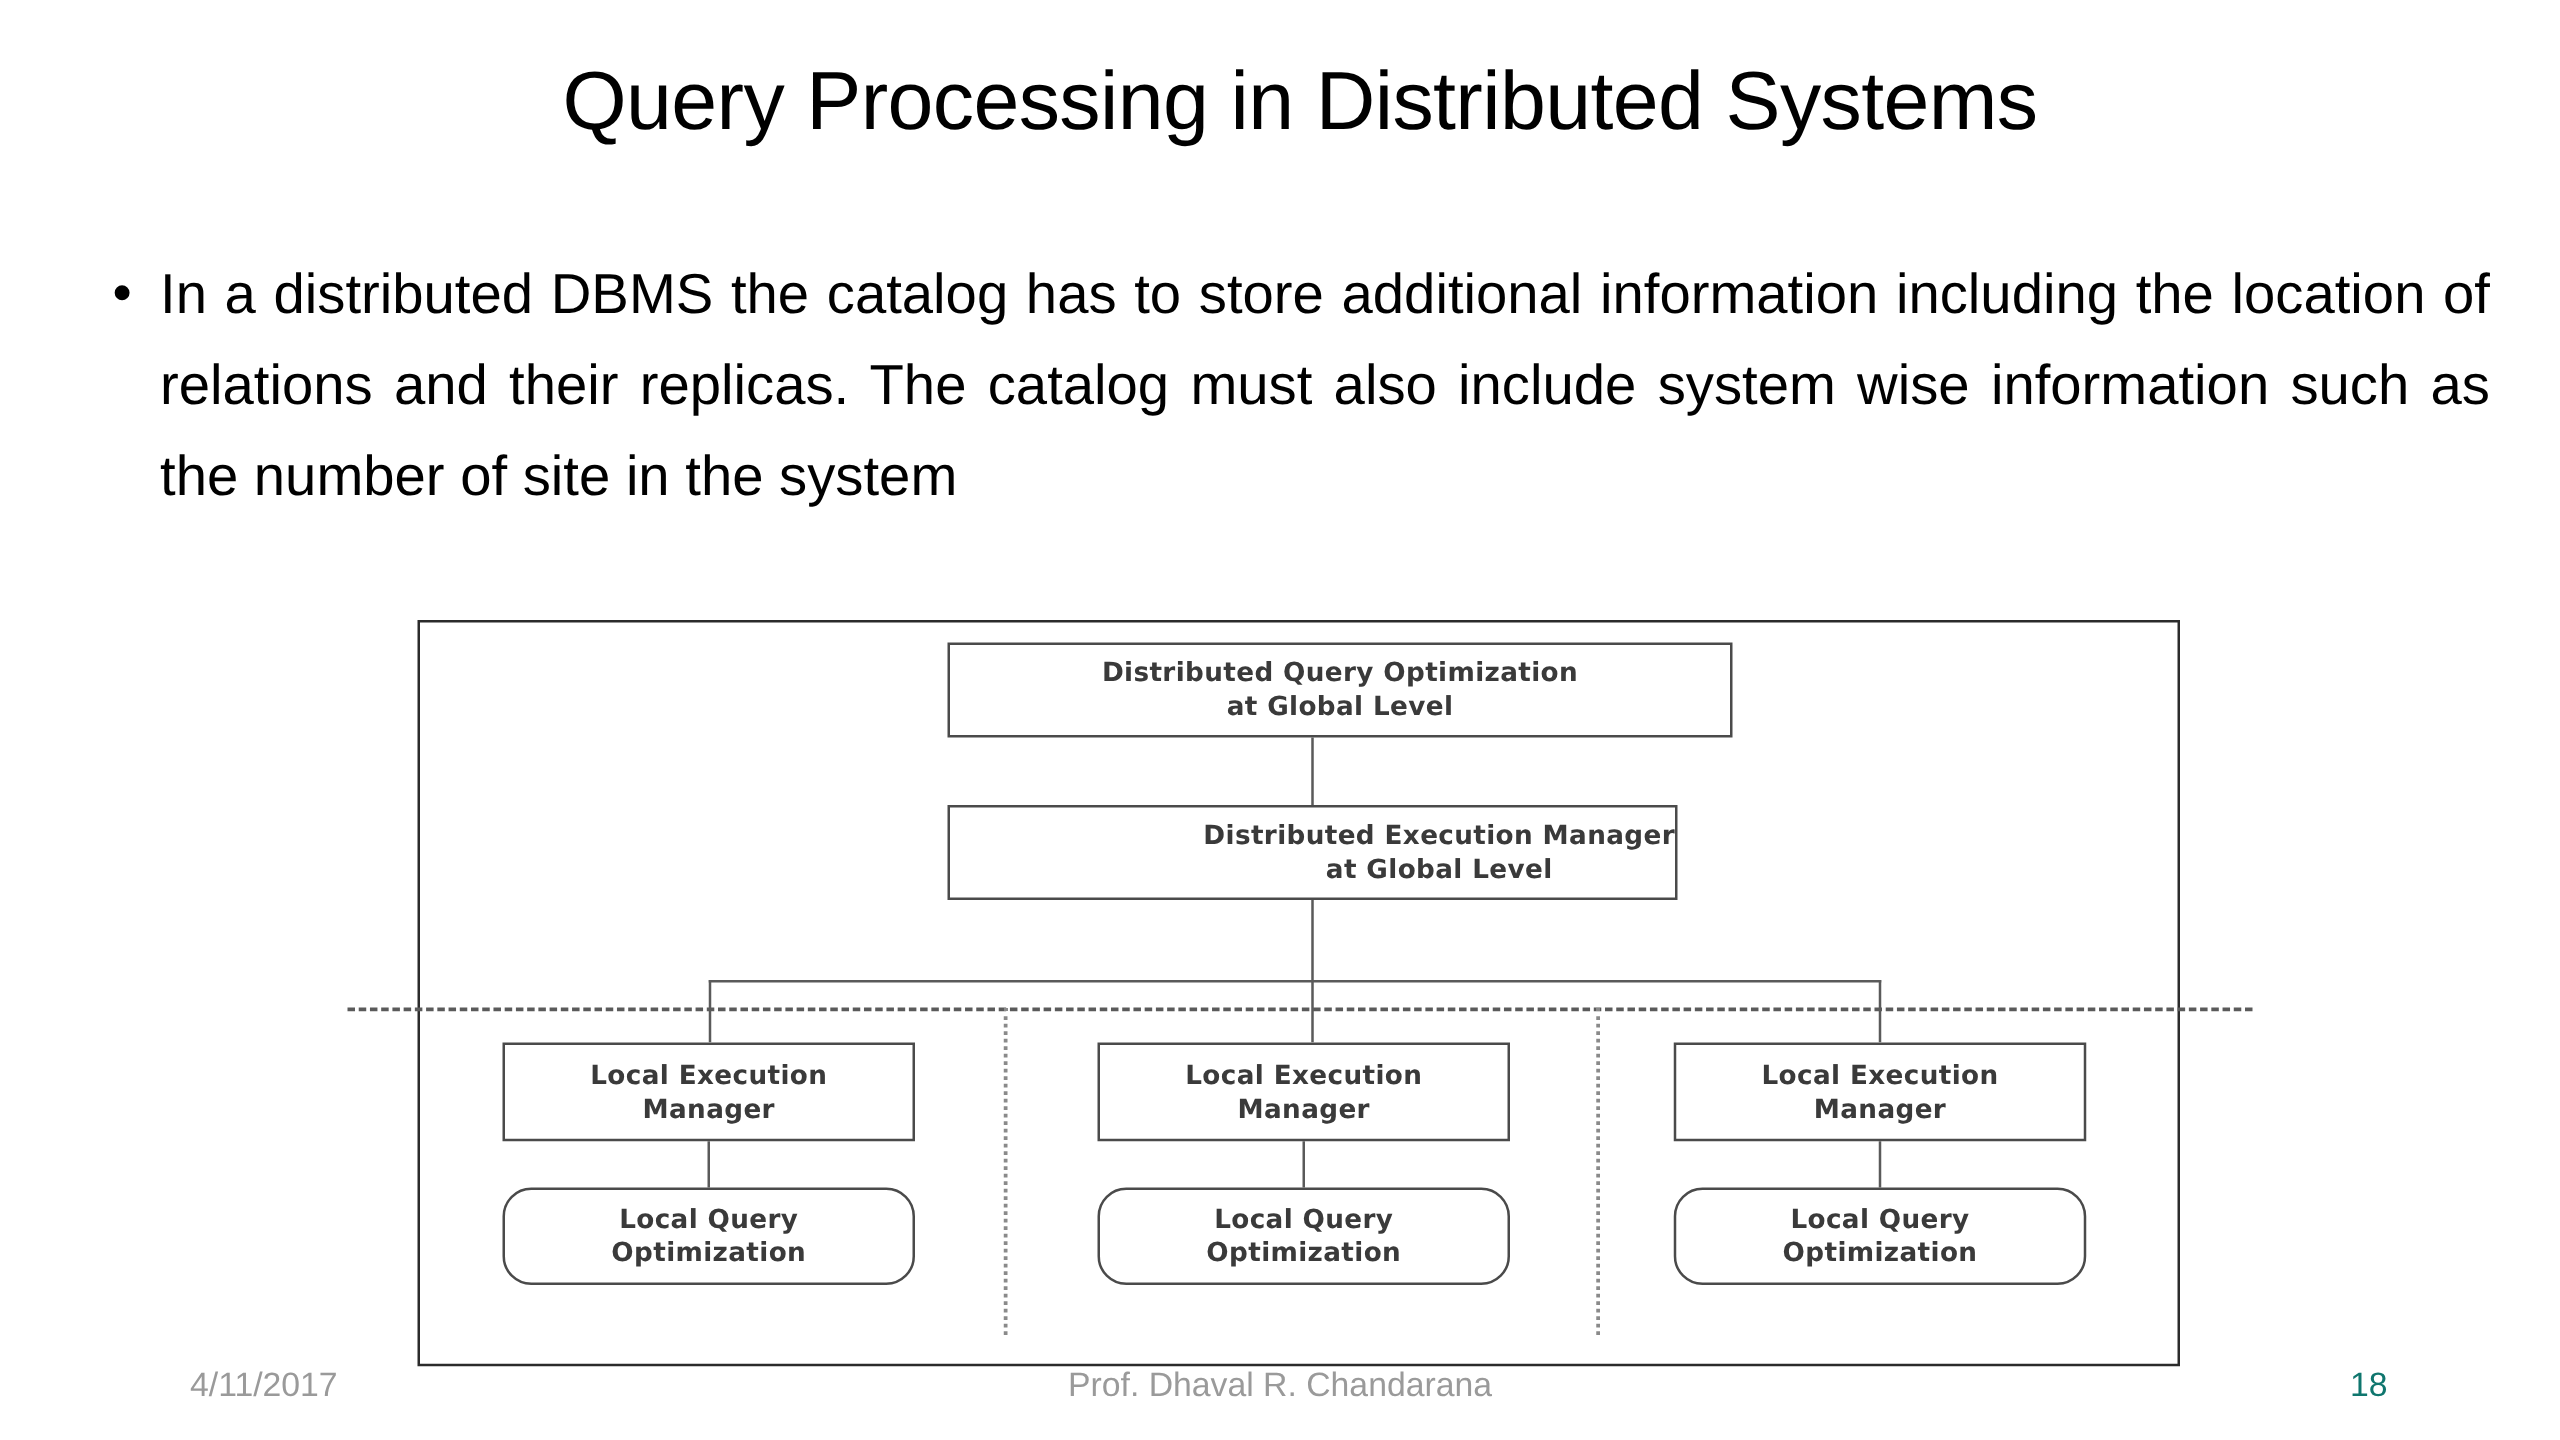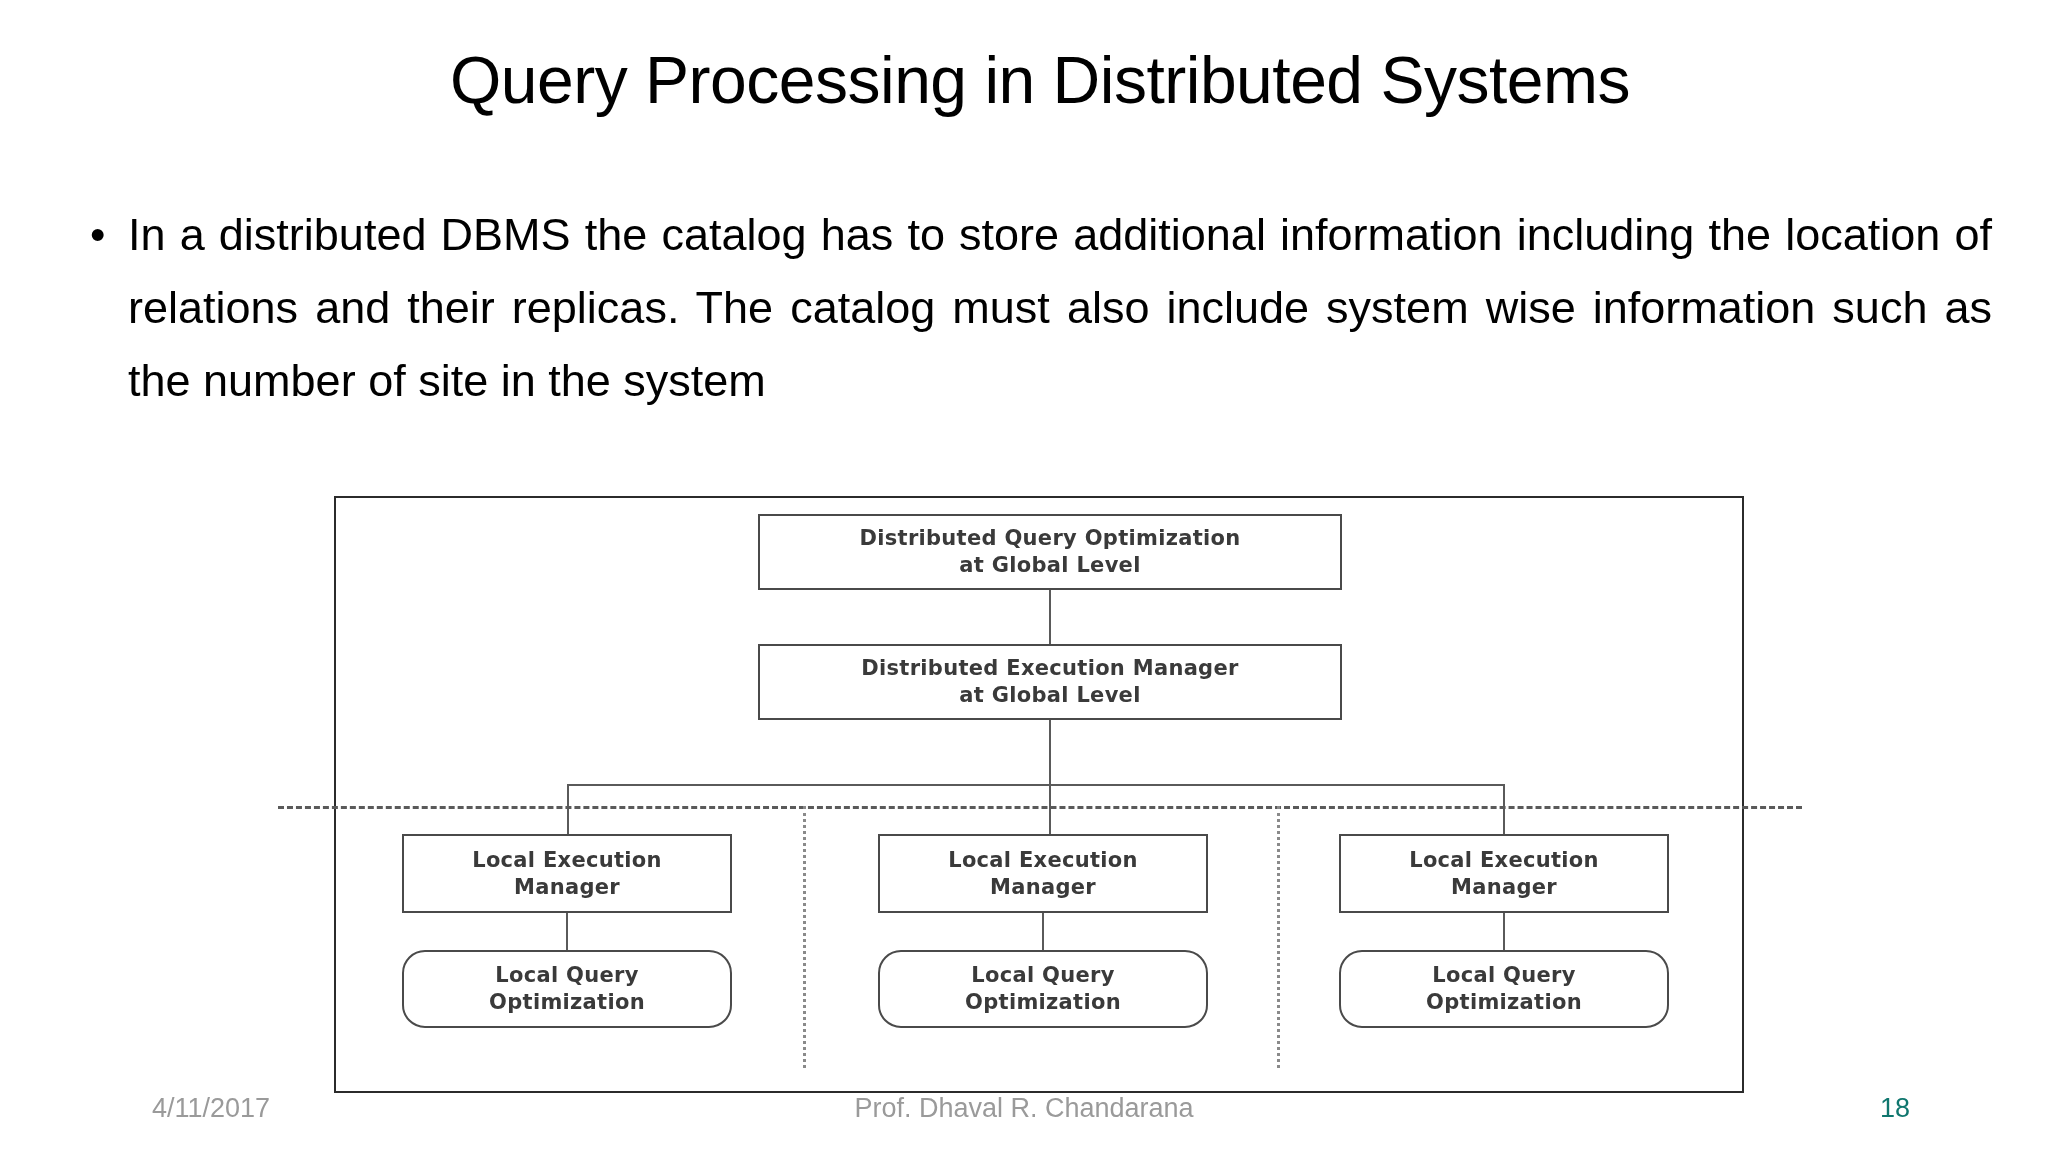--- a/index.html
+++ b/index.html
@@ -92,22 +92,22 @@
     text-align: center;
     color: #3a3a3a;
     font-family: "DejaVu Sans", sans-serif;
     font-weight: bold;
     font-size: 21px;
     line-height: 27px;
     letter-spacing: 0.3px;
   }
   .node .node-label { display: block; white-space: pre-line; }
 
-  .node-top      { left: 422px; top: 16px;  width: 584px; height: 76px; }
-  .node-exec     { left: 422px; top: 146px; width: 584px; height: 76px; }
+  .node-top      { left: 422px; top: 16px;  width: 628px; height: 76px; }
+  .node-exec     { left: 422px; top: 146px; width: 584px; height: 76px; justify-content: flex-end; }
 
   .node-lem      { top: 336px; width: 330px; height: 79px; }
   .node-lqo      { top: 452px; width: 330px; height: 78px; border-radius: 23px; }
 
   .col-l  { left: 66px; }
   .col-m  { left: 542px; }
   .col-r  { left: 1003px; }
 
   
   .line-v {

